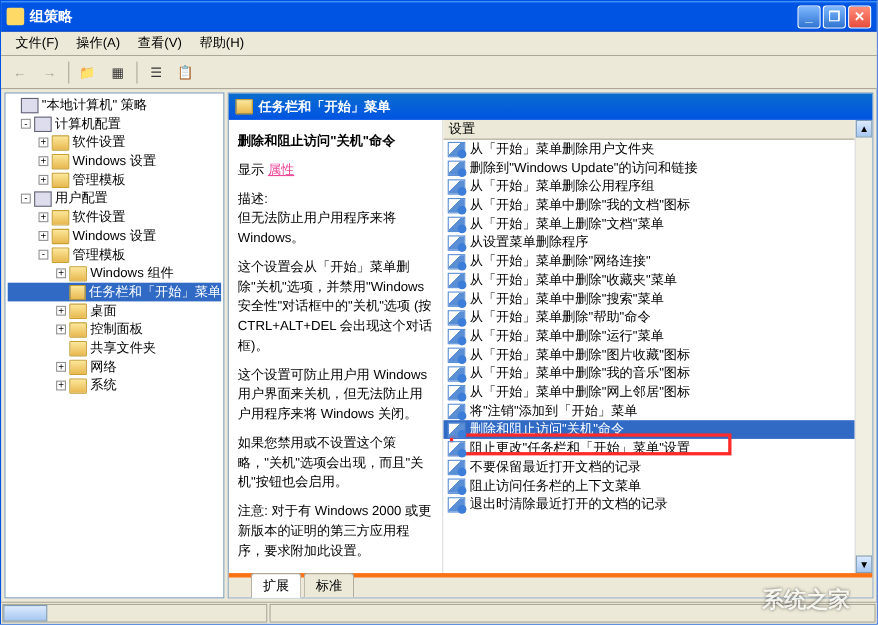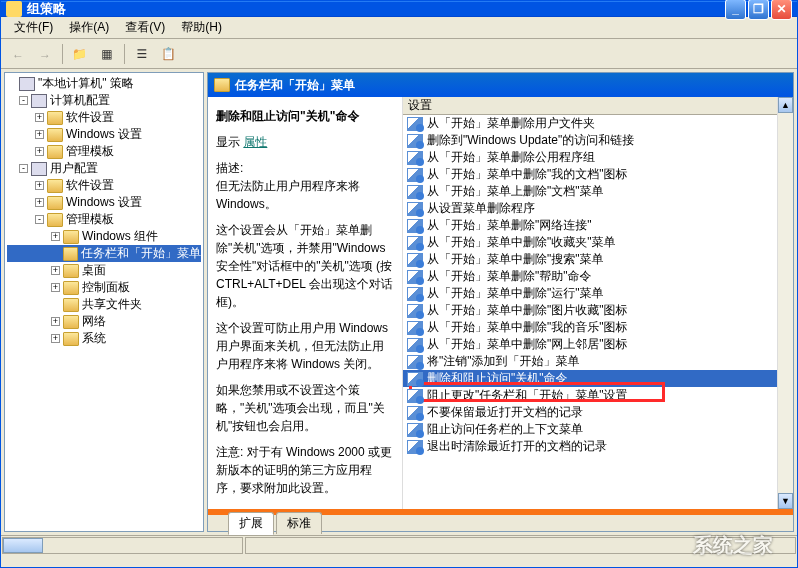--- a/index.html
+++ b/index.html
@@ -1,18 +1,18 @@
 <!DOCTYPE html>
 <html><head>
 <meta charset="utf-8">
 <style>
 *{box-sizing:border-box;margin:0;padding:0;font-family:"Microsoft YaHei","SimSun",Tahoma,sans-serif;font-size:12px}
 body{background:#ece9d8;overflow:hidden}
 .window{width:798px;height:568px;border:1px solid #0054e3;background:#ece9d8;position:relative}
-.titlebar{height:16px;background:linear-gradient(to bottom,#3a93ff 0%,#0054e3 8%,#0054e3 92%,#003fc7 100%);display:flex;align-items:center;padding:0 5px;color:#fff}
+.titlebar{height:28px;background:linear-gradient(to bottom,#3a93ff 0%,#0054e3 8%,#0054e3 92%,#003fc7 100%);display:flex;align-items:center;padding:0 5px;color:#fff}
 .titlebar-icon{width:16px;height:16px;background:#ffd966;margin-right:5px;border-radius:2px}
 .titlebar-text{flex:1;font-weight:bold;font-size:13px}
 .win-controls{display:flex;gap:2px}
 .win-btn{width:21px;height:21px;border:1px solid #fff;border-radius:3px;display:flex;align-items:center;justify-content:center;font-weight:bold;font-size:12px;cursor:pointer}
 .win-btn.min,.win-btn.max{background:linear-gradient(to bottom,#7eb7ff,#2f74d0);color:#fff}
 .win-btn.close{background:linear-gradient(to bottom,#ff8f7a,#e74c3c);color:#fff}
 .menubar{height:22px;background:#ece9d8;border-bottom:1px solid #aca899;display:flex;align-items:center;padding:0 5px}
 .menu-item{padding:2px 8px;cursor:pointer}
 .toolbar{height:30px;background:#ece9d8;border-bottom:1px solid #aca899;display:flex;align-items:center;padding:0 5px;gap:3px}
 .tb-btn{width:24px;height:24px;border:1px solid transparent;display:flex;align-items:center;justify-content:center;cursor:pointer;color:#333}
@@ -26,30 +26,30 @@
 .tree-toggle.leaf{border:none;background:transparent}
 .tree-icon{width:16px;height:14px;display:inline-block;margin-right:3px}
 .folder-icon{background:linear-gradient(to bottom,#fce79a,#e8b84f);border:1px solid #c8a030;border-radius:1px}
 .comp-icon{background:#dde;border:1px solid #667}
 .right-panel{flex:1;display:flex;flex-direction:column;margin-left:3px;border:1px solid #7f9db9;background:#fff}
 .header-bar{height:24px;background:linear-gradient(to bottom,#0a6cce,#0054e3);color:#fff;display:flex;align-items:center;padding:0 6px;font-weight:bold}
 .header-bar .folder-icon{margin-right:5px}
 .details-area{display:flex;flex:1;overflow:hidden}
 .desc-pane{width:195px;padding:10px 8px;border-right:1px solid #ddd;overflow-y:auto;line-height:1.5}
 .desc-pane .title{font-weight:bold;margin-bottom:8px}
-.desc-pane .link{color:#0f766e;text-decoration:underline;cursor:pointer}
+.desc-pane .link{color:#ec4899;text-decoration:underline;cursor:pointer}
 .desc-pane p{margin-bottom:8px}
 .list-pane{flex:1;overflow:auto;position:relative}
 .list-header{height:18px;background:#ece9d8;border-bottom:1px solid #aca899;display:flex;align-items:flex-start;padding-left:5px;position:sticky;top:0}
 .list-item{height:17px;display:flex;align-items:center;padding-left:4px;white-space:nowrap;cursor:pointer}
 .list-item.selected{background:#316ac5;color:#fff}
 .policy-icon{width:16px;height:14px;display:inline-block;margin-right:4px;background:linear-gradient(135deg,#fff 40%,#5a8fd6 40%);border:1px solid #5a8fd6;position:relative}
 .policy-icon::after{content:"";position:absolute;right:-2px;bottom:-2px;width:8px;height:8px;background:#3b7dd8;border-radius:50%}
 .highlight-box{position:absolute;left:6px;top:285px;width:256px;height:20px;border:3px solid #ff2a2a;pointer-events:none}
-.tabs{height:22px;border-top:6px solid #f97316;display:flex;align-items:center;background:#ece9d8;padding-left:20px}
+.tabs{height:22px;border-top:4px solid #f97316;display:flex;align-items:flex-end;background:#ece9d8;padding-left:20px}
 .tab{padding:2px 10px;border:1px solid #aca899;border-bottom:none;background:#ece9d8;margin-right:2px;cursor:pointer;border-radius:3px 3px 0 0}
 .tab.active{background:#fff;border-bottom:1px solid #fff;margin-bottom:-1px}
 .statusbar{height:20px;background:#ece9d8;border-top:1px solid #aca899;display:flex;position:relative}
 .statusbar-cell{border:1px solid #aca899;margin:1px;flex:1}
 .statusbar-cell.wide{flex:2.3}
 .sbthumb{width:16px;height:100%;background:linear-gradient(to bottom,#dbeaff,#a7c7ef);border:1px solid #7f9db9}
 .sb-v{width:16px;background:#f1efe2;border-left:1px solid #ddd;display:flex;flex-direction:column}
 .sb-v .arrow{height:16px;background:linear-gradient(to bottom,#dbeaff,#a7c7ef);border:1px solid #7f9db9;display:flex;align-items:center;justify-content:center;font-size:9px}
 .watermark{position:absolute;right:24px;bottom:8px;color:#fff;opacity:.6;font-size:20px;font-weight:bold;text-shadow:0 0 3px #000;pointer-events:none}
 </style>

